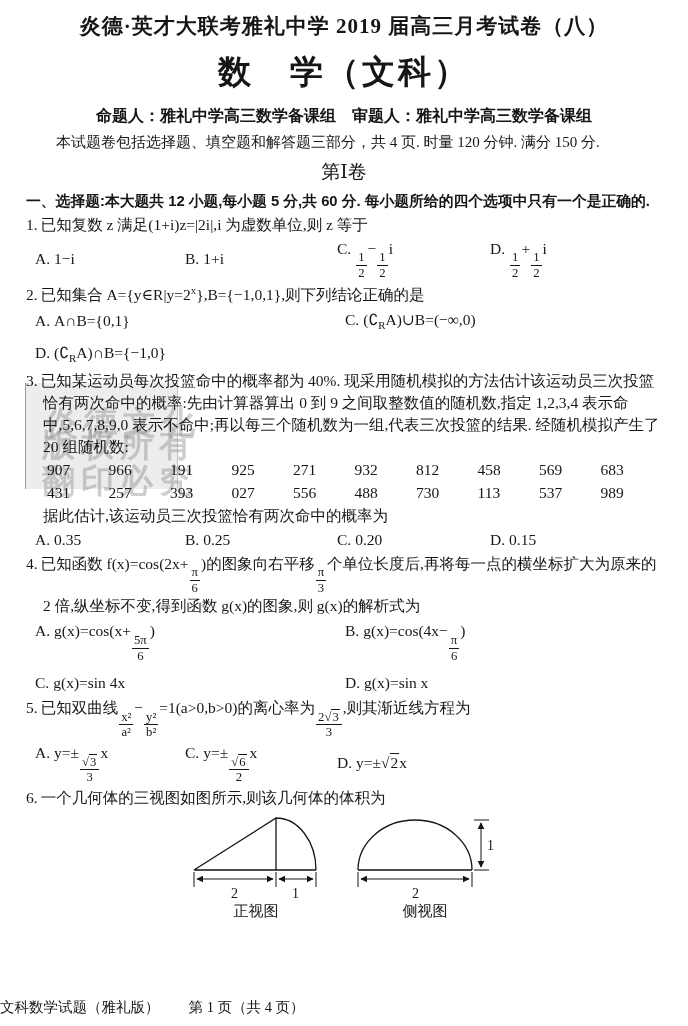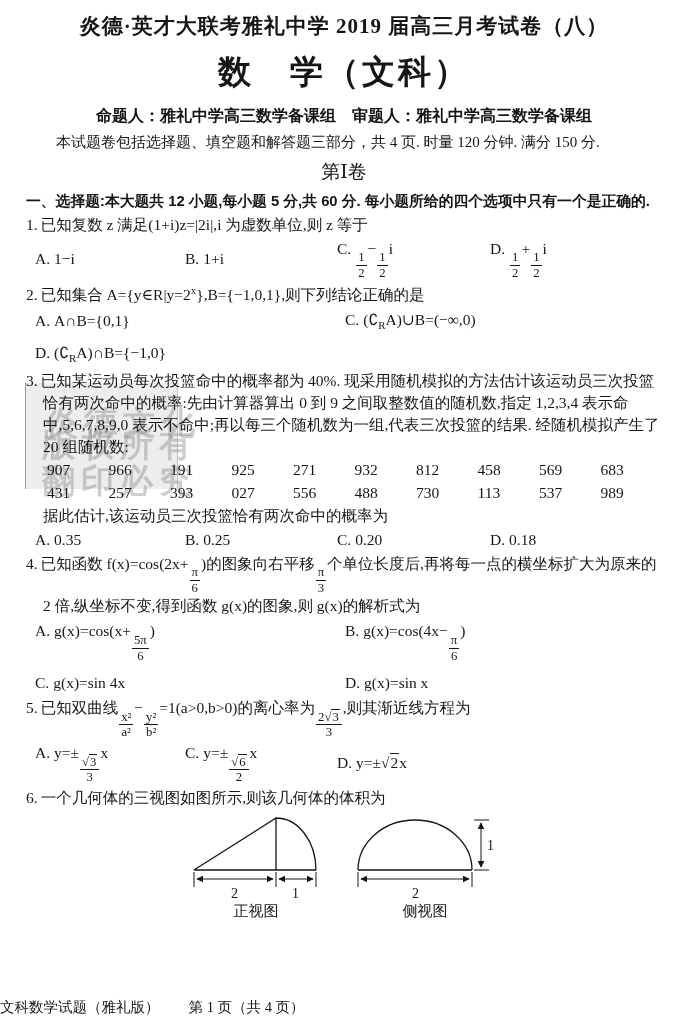--- a/index.html
+++ b/index.html
@@ -113,21 +113,21 @@
         <span class="num-item">730</span>
         <span class="num-item">113</span>
         <span class="num-item">537</span>
         <span class="num-item">989</span>
       </div>
     <div class="post">据此估计,该运动员三次投篮恰有两次命中的概率为</div>
     <div class="opts4">
       <span class="opt"><span class="olabel">A.</span><span>0.35</span></span>
       <span class="opt"><span class="olabel">B.</span><span>0.25</span></span>
       <span class="opt"><span class="olabel">C.</span><span>0.20</span></span>
-      <span class="opt"><span class="olabel">D.</span><span>0.18</span></span>
+      <span class="opt"><span class="olabel">D.</span><span>0.15</span></span>
     </div>
   </div>
 
   <div class="q">
     <div class="stem"><span class="qno">4.</span><span>已知函数 f(x)=cos(2x+<span class="frac">
             <span class="num">π</span>
             <span class="den">6</span>
           </span>)的图象向右平移<span class="frac">
             <span class="num">π</span>
             <span class="den">3</span>

